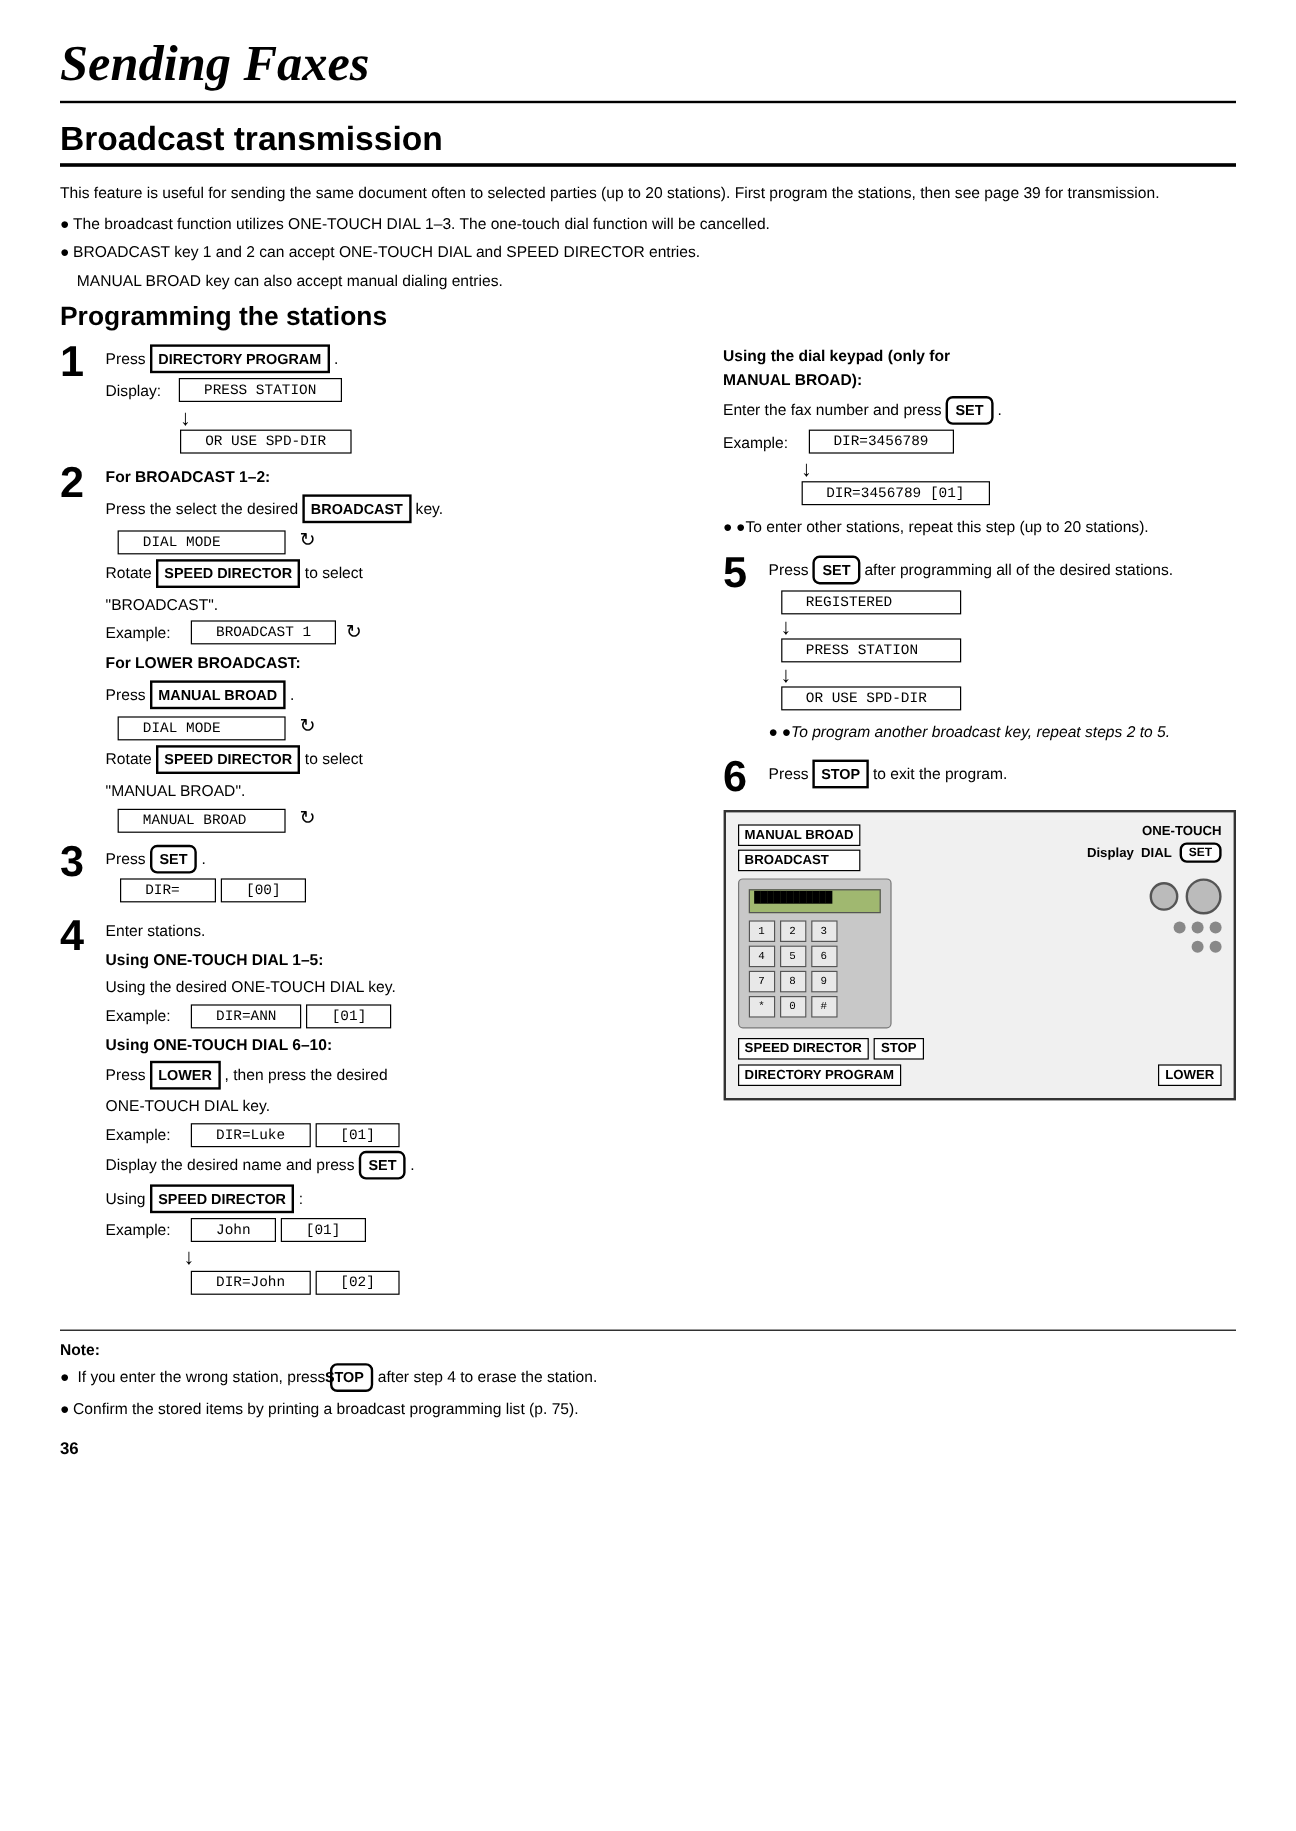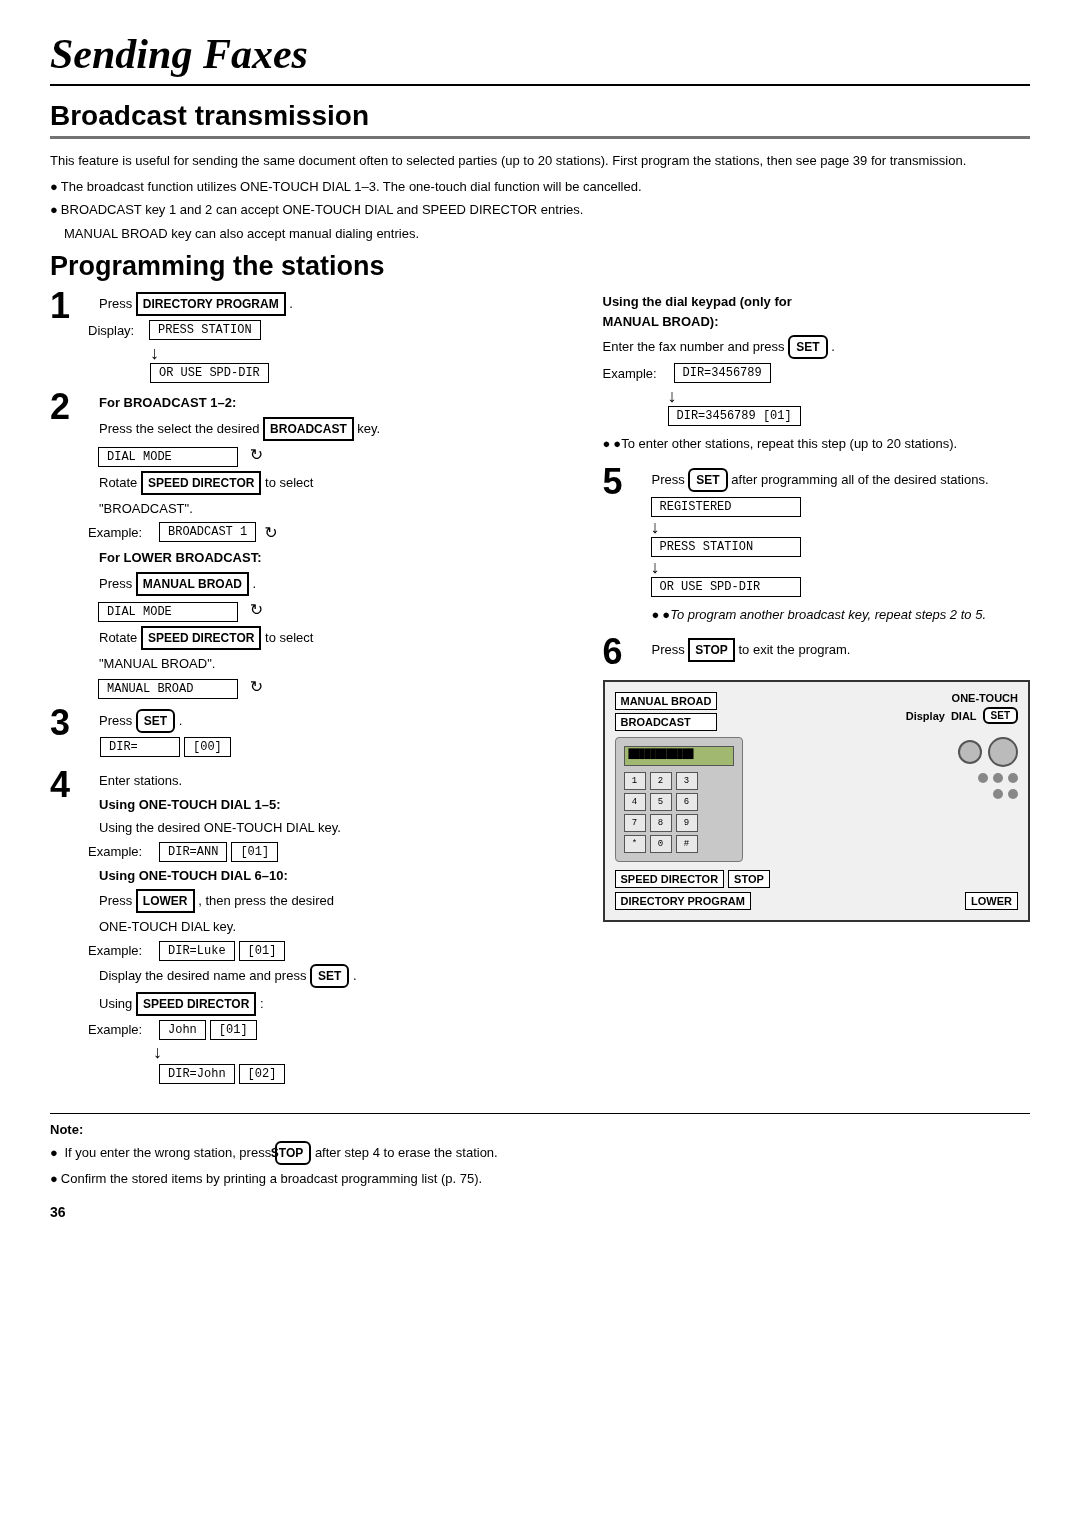--- a/index.html
+++ b/index.html
@@ -17,36 +17,36 @@
       font-size: 42px;
       font-style: italic;
       font-weight: bold;
       border-bottom: 2px solid #000;
       padding-bottom: 6px;
       margin-bottom: 14px;
     }
     h2.section-title {
       font-size: 28px;
       font-weight: bold;
-      border-bottom: 3px solid #737373;
+      border-bottom: 3px solid #000000;
       padding-bottom: 4px;
       margin-bottom: 12px;
       display: flex;
       align-items: center;
     }
     h2.section-title::after {
       content: '';
       flex: 1;
       height: 3px;
       background: #000;
       margin-left: 8px;
       display: none;
     }
     h3.subsection-title {
-      font-size: 27px;
+      font-size: 22px;
       font-weight: bold;
       margin-bottom: 10px;
     }
     .intro-text {
       font-size: 13px;
       margin-bottom: 6px;
       line-height: 1.5;
     }
     .bullet-text {
       font-size: 13px;
@@ -92,21 +92,20 @@
       min-width: 28px;
       margin-top: -4px;
     }
     .step-content {
       flex: 1;
     }
     .step-content p {
       font-size: 13px;
       line-height: 1.5;
       margin-bottom: 4px;
-      margin-left: 11px;
     }
     .bold { font-weight: bold; }
 
     
     .key-btn {
       display: inline-block;
       border: 2px solid #000;
       padding: 1px 5px;
       font-weight: bold;
       font-size: 12px;
@@ -130,21 +129,21 @@
     }
     .display-label {
       font-size: 13px;
       margin-right: 6px;
       min-width: 55px;
     }
     .display-box {
       font-family: 'Courier New', monospace;
       font-size: 12px;
       border: 1.5px solid #000;
-      padding: 2px 8px;
+      padding: 2px 20px;
       background: #fff;
       display: inline-block;
     }
 
     
     .arrow-down {
       font-size: 18px;
       line-height: 1;
       margin: 1px 0 1px 0;
       display: block;

